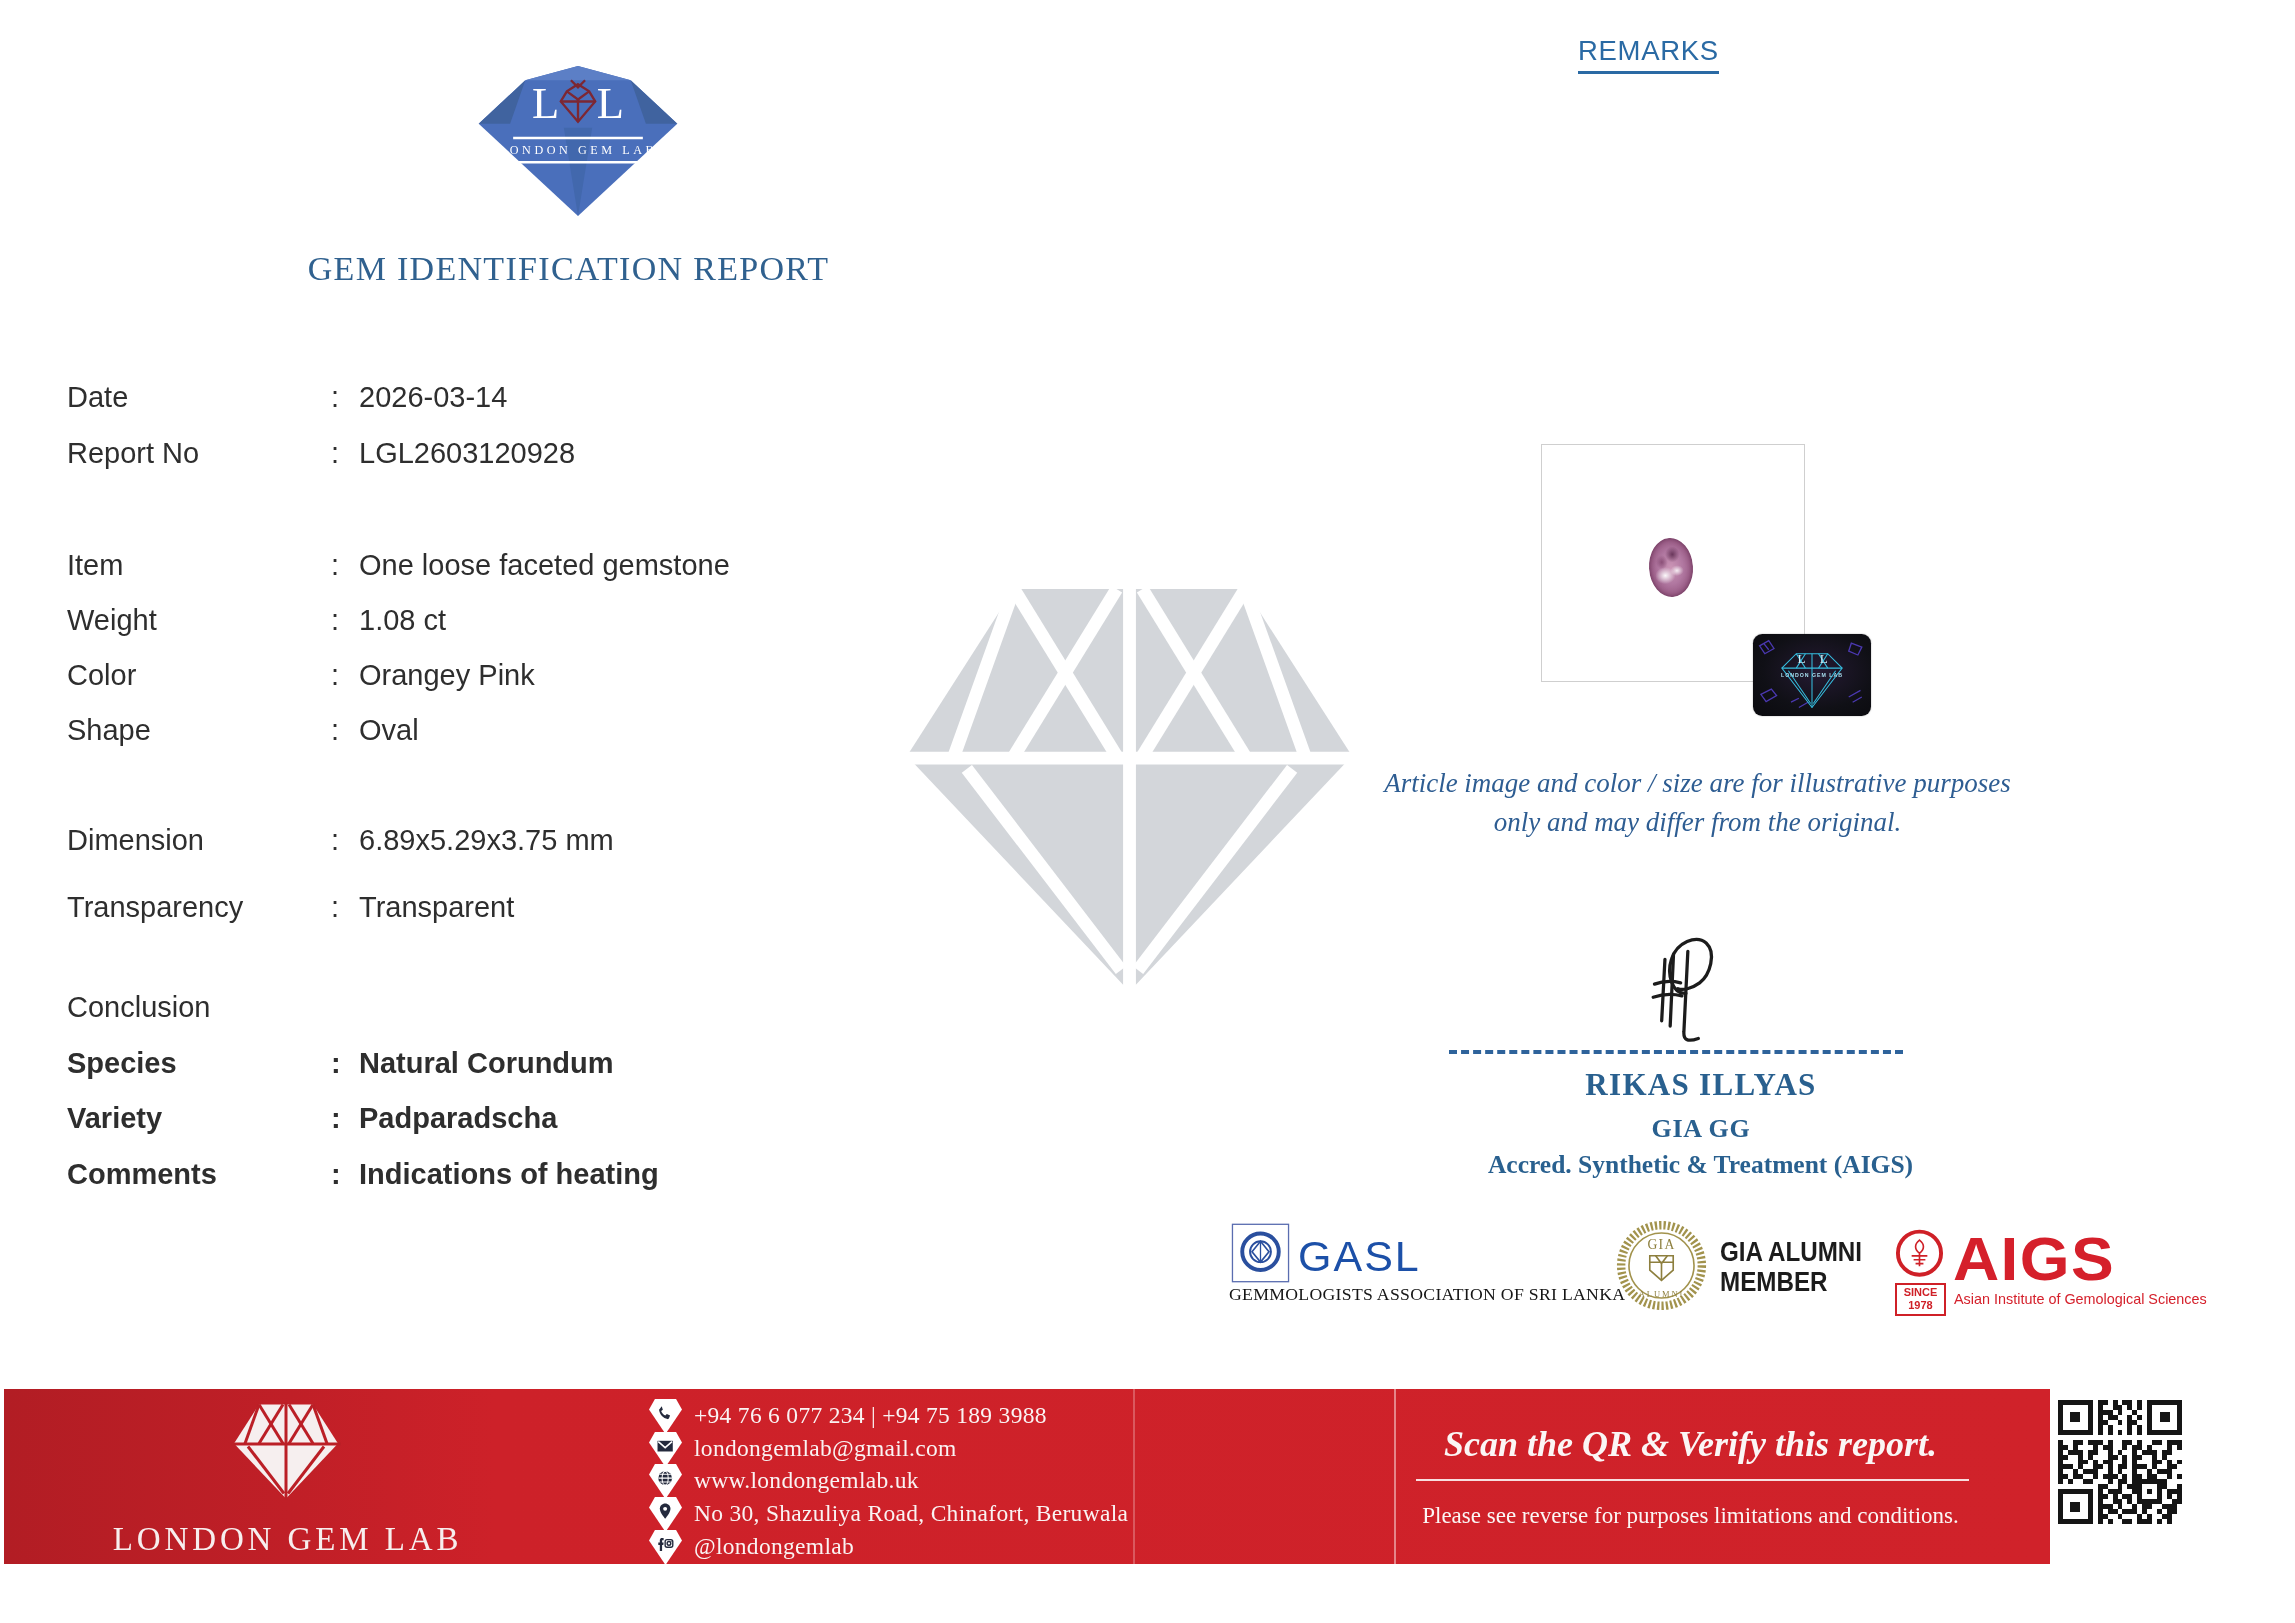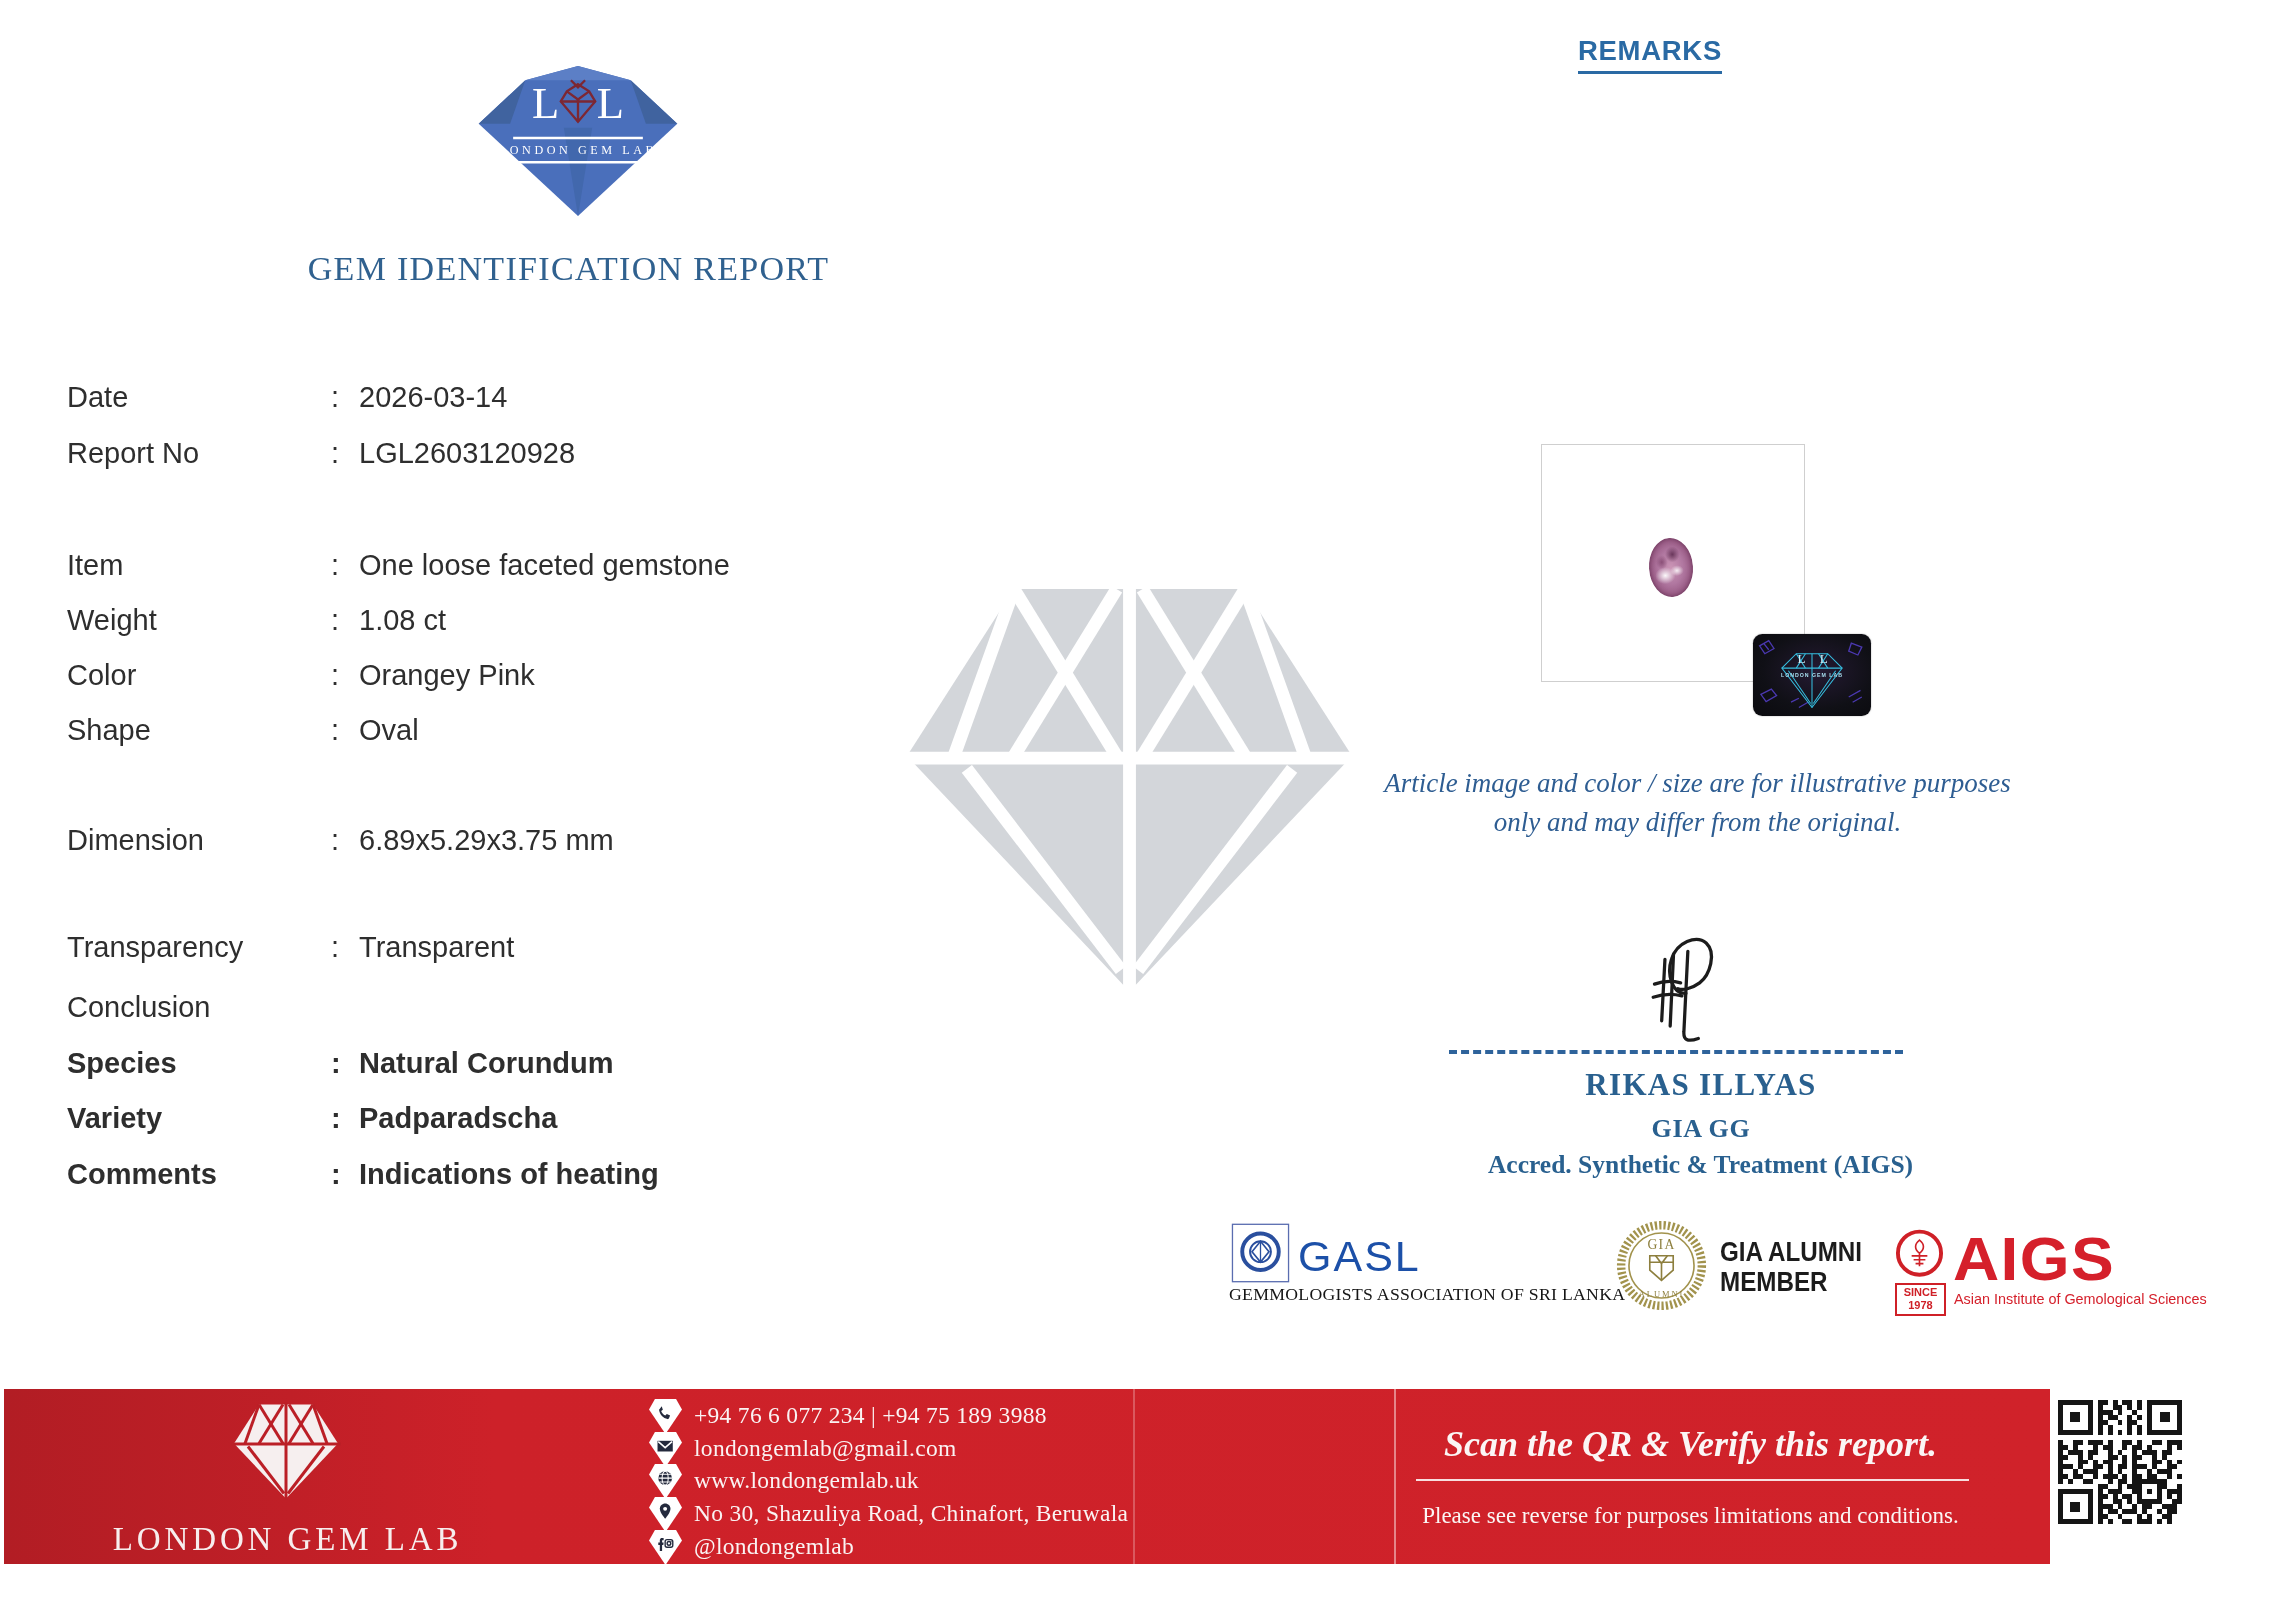--- a/index.html
+++ b/index.html
@@ -3,21 +3,21 @@
 <meta charset="utf-8">
 <style>
   html,body{margin:0;padding:0;background:#e8e8e8;}
   #page{position:relative;width:2295px;height:1623px;background:#ffffff;overflow:hidden;
         font-family:"Liberation Sans",sans-serif;color:#2e2e2e;}
   .abs{position:absolute;}
 
   
   #report-title{left:235px;top:250px;width:667px;text-align:center;
     font-family:"Liberation Serif",serif;font-size:34px;letter-spacing:1.3px;color:#30618f;}
-  #remarks{left:1578px;top:35px;font-size:27.5px;font-weight:bold;color:#2a6aa4;
+  #remarks{left:1578px;top:35px;font-size:27.5px;font-weight:normal;color:#2a6aa4;
     letter-spacing:0.7px;border-bottom:3.9px solid #2a6aa4;padding-bottom:3.9px;}
 
   
   .frow{left:67px;height:38px;line-height:38px;font-size:29px;white-space:nowrap;}
   .frow .lbl{display:inline-block;width:264px;}
   .frow .colon{display:inline-block;width:28px;}
   .frow.bold{font-weight:bold;}
 
   
   #watermark{left:889px;top:572px;width:481px;height:428px;}
@@ -145,21 +145,21 @@
   </div>
   <div class="abs frow" style="top:656px">
     <span class="lbl">Color</span><span class="colon">:</span><span class="val">Orangey Pink</span>
   </div>
   <div class="abs frow" style="top:711px">
     <span class="lbl">Shape</span><span class="colon">:</span><span class="val">Oval</span>
   </div>
   <div class="abs frow" style="top:821px">
     <span class="lbl">Dimension</span><span class="colon">:</span><span class="val">6.89x5.29x3.75 mm</span>
   </div>
-  <div class="abs frow" style="top:928px">
+  <div class="abs frow" style="top:888px">
     <span class="lbl">Transparency</span><span class="colon">:</span><span class="val">Transparent</span>
   </div>
 
   <div class="abs frow" style="top:988px">
     <span>Conclusion</span>
   </div>
   <div class="abs frow bold" style="top:1099px">
     <span class="lbl">Variety</span><span class="colon">:</span><span class="val">Padparadscha</span>
   </div>
   <div class="abs frow bold" style="top:1044px">

